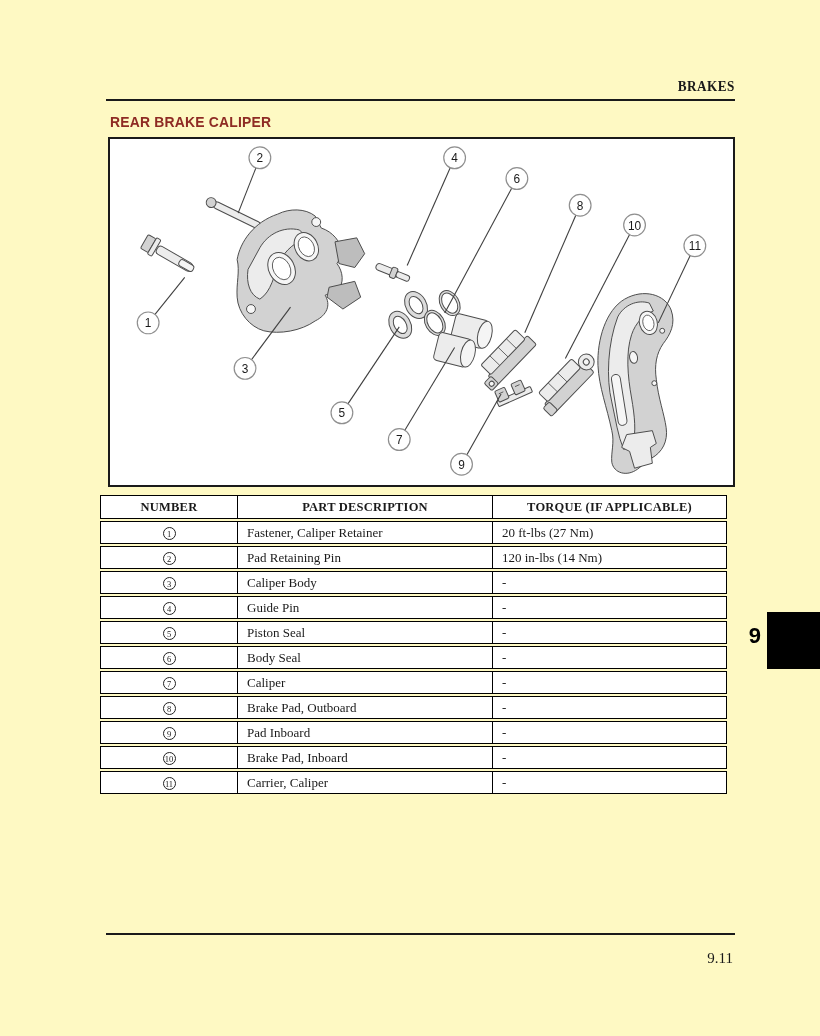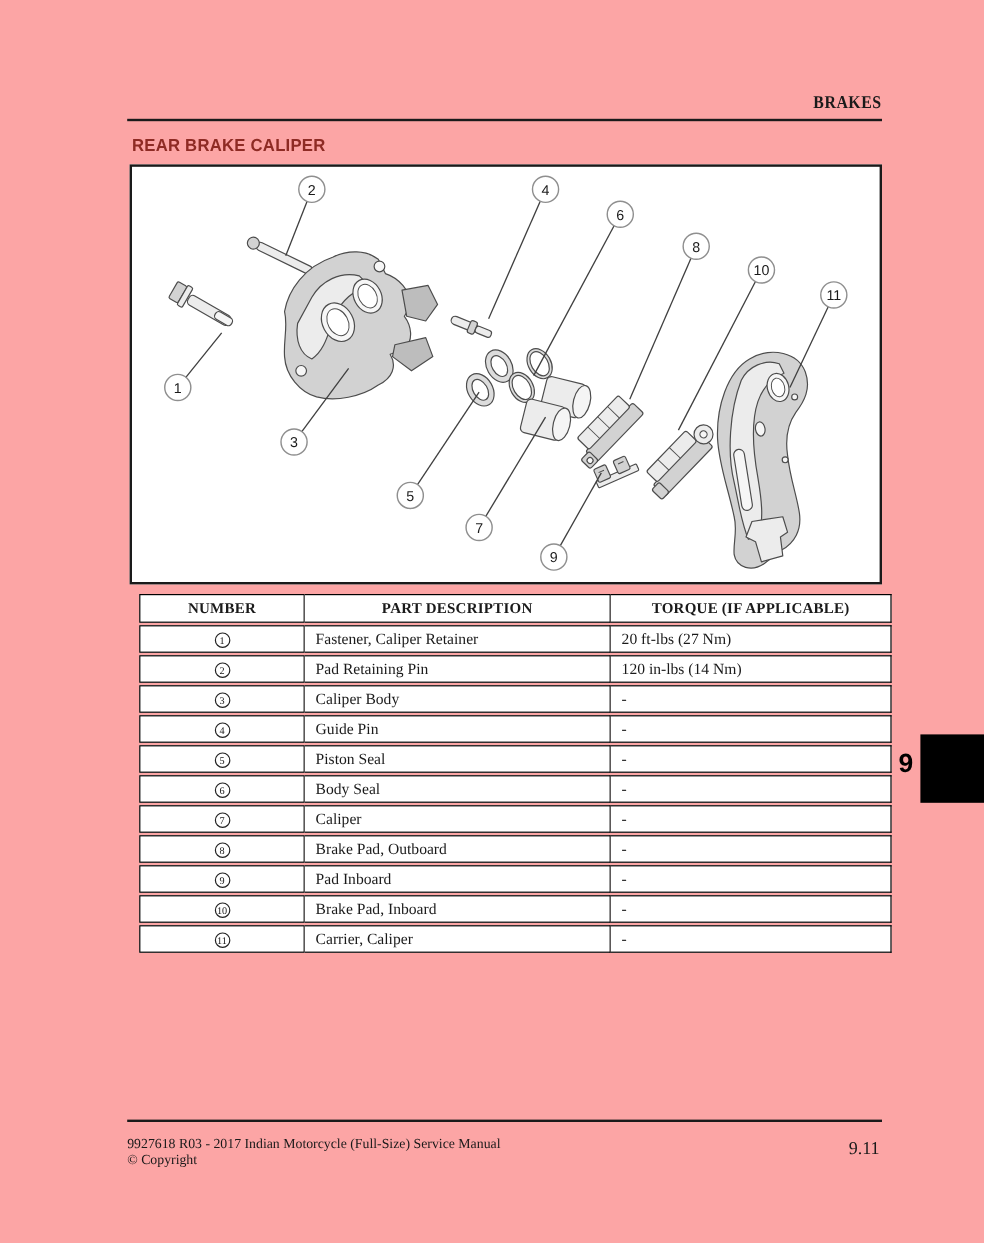--- a/index.html
+++ b/index.html
@@ -1,17 +1,17 @@
 <!DOCTYPE html>
 <html><head>
 <meta charset="utf-8">
 <style>
   html,body{margin:0;padding:0;}
   body{width:820px;height:1036px;background:#ffffff;font-family:"Liberation Serif",serif;color:#1a1a1a;}
-  .page{position:relative;width:820px;height:1036px;background:#fca5a5;overflow:hidden;}
+  .page{position:relative;width:820px;height:1036px;background:#fef9c3;overflow:hidden;}
 
   
   .running-header{position:absolute;top:78px;right:85px;font:700 15px "Liberation Serif",serif;
     letter-spacing:.5px;transform:scaleX(.88);transform-origin:right;}
   .header-rule{position:absolute;left:106px;top:99px;width:629px;border-top:2px solid #1a1a1a;}
 
   
   .section-heading{position:absolute;left:110px;top:114px;margin:0;
     font:700 14.5px "Liberation Sans",sans-serif;color:#8E2B24;letter-spacing:.2px;
     transform:scaleX(.96);transform-origin:left;}
@@ -27,21 +27,21 @@
   .hole{fill:#f6f6f6;stroke:#4c4c4c;stroke-width:1;}
   .hole2{fill:#ffffff;stroke:#4c4c4c;stroke-width:.8;}
   .ring{fill:#dcdcdc;stroke:#4c4c4c;stroke-width:1;}
   .ring-hole{fill:#ffffff;stroke:#4c4c4c;stroke-width:1;}
   .seg{stroke:#4c4c4c;stroke-width:.8;}
   .callout-line{stroke:#3f3f3f;stroke-width:1.1;}
   .callout-circle{fill:#ffffff;stroke:#8f8f8f;stroke-width:1.2;}
   .callout-num{font:12px "Liberation Sans",sans-serif;fill:#1a1a1a;text-anchor:middle;dominant-baseline:central;}
 
   
-  .parts-table{position:absolute;left:116px;top:493px;width:627px;
+  .parts-table{position:absolute;left:100px;top:493px;width:627px;
     border-collapse:separate;border-spacing:0 2px;table-layout:fixed;}
   .parts-table th,.parts-table td{border:1.4px solid #000;background:#fff;}
   .parts-table th:not(:first-child),.parts-table td:not(:first-child){border-left:none;}
   .parts-table th{height:20px;font:700 12.5px "Liberation Serif",serif;text-align:center;letter-spacing:.2px;}
   .parts-table td{height:19px;font:13px "Liberation Serif",serif;}
   .col-num{width:138px;}
   .col-desc{width:255px;}
   .col-torque{width:234px;}
   .c-num{text-align:center;}
   .c-desc,.c-torque{padding-left:9px;margin-top:16px;}
@@ -345,19 +345,15 @@
       <td class="c-desc">Carrier, Caliper</td>
       <td class="c-torque">-</td>
     </tr>
   </tbody>
   </table>
 
   <div class="chapter-tab-num">9</div>
   <div class="chapter-tab"></div>
 
   <div class="footer-rule"></div>
-  <div class="footer">
-    <div>9927618 R03 - 2017 Indian Motorcycle (Full-Size) Service Manual</div>
-    <div>© Copyright</div>
-  </div>
   <div class="page-number">9.11</div>
 
 </div>
 
 </body></html>

